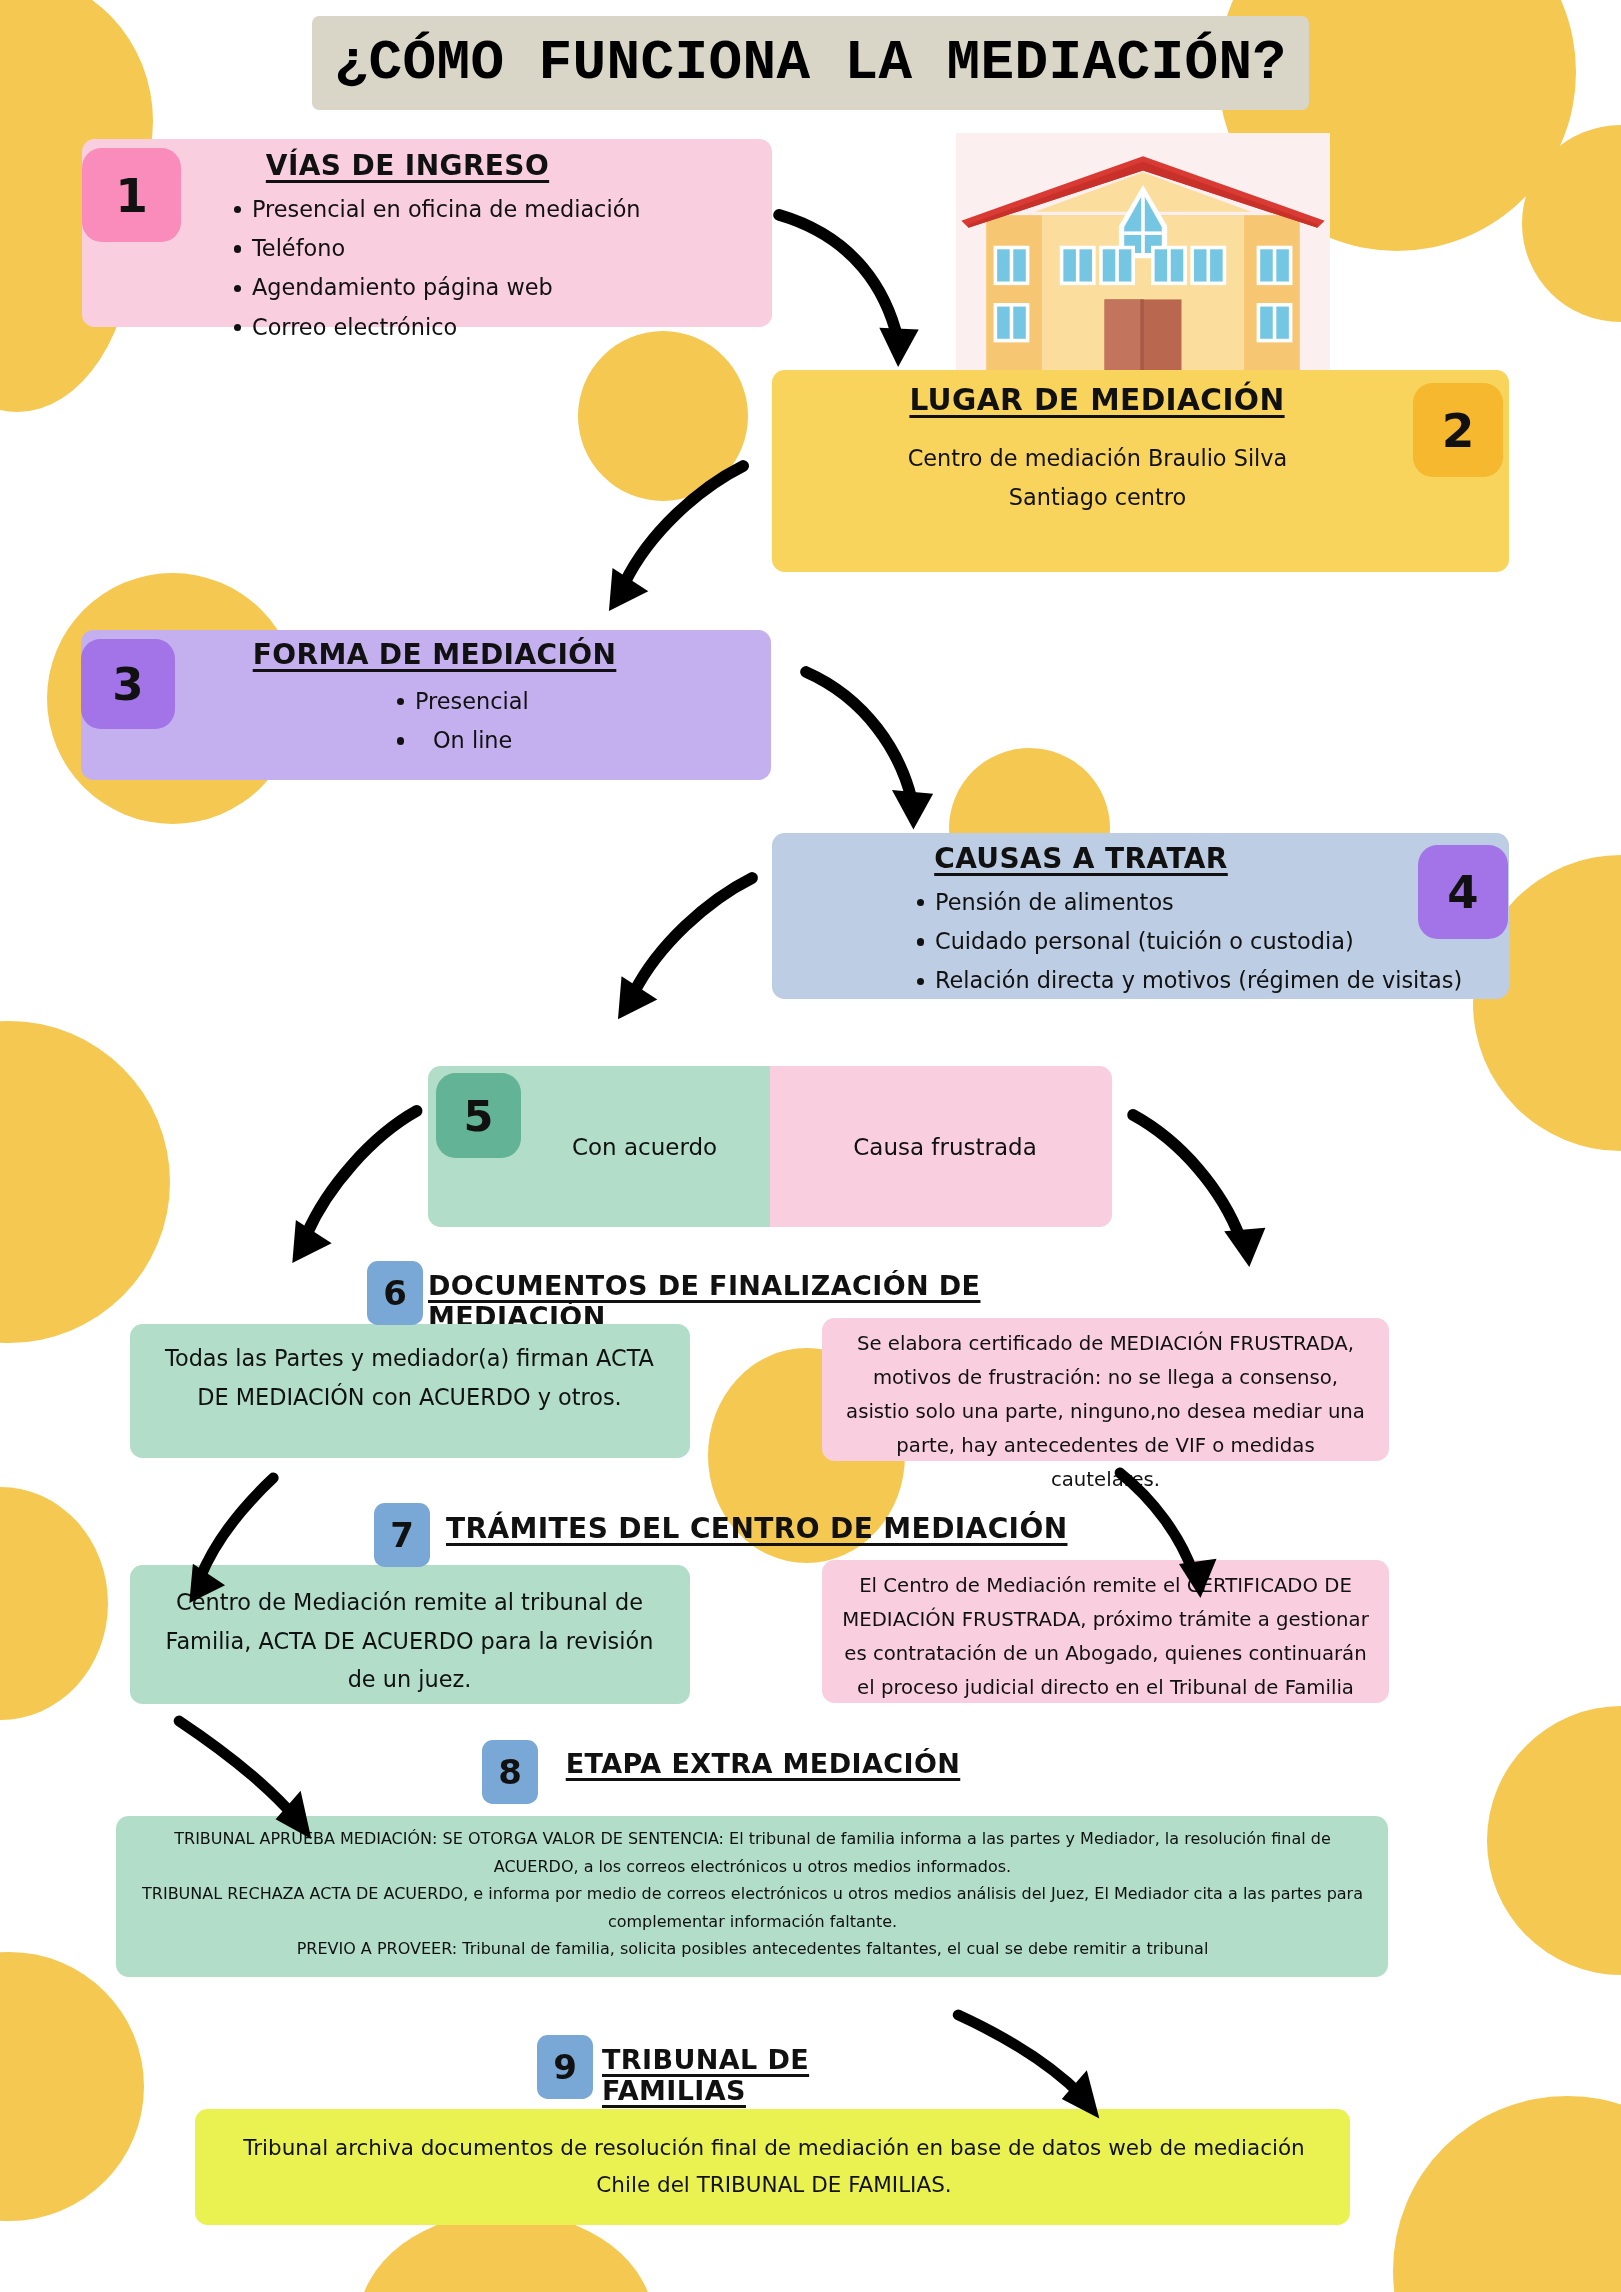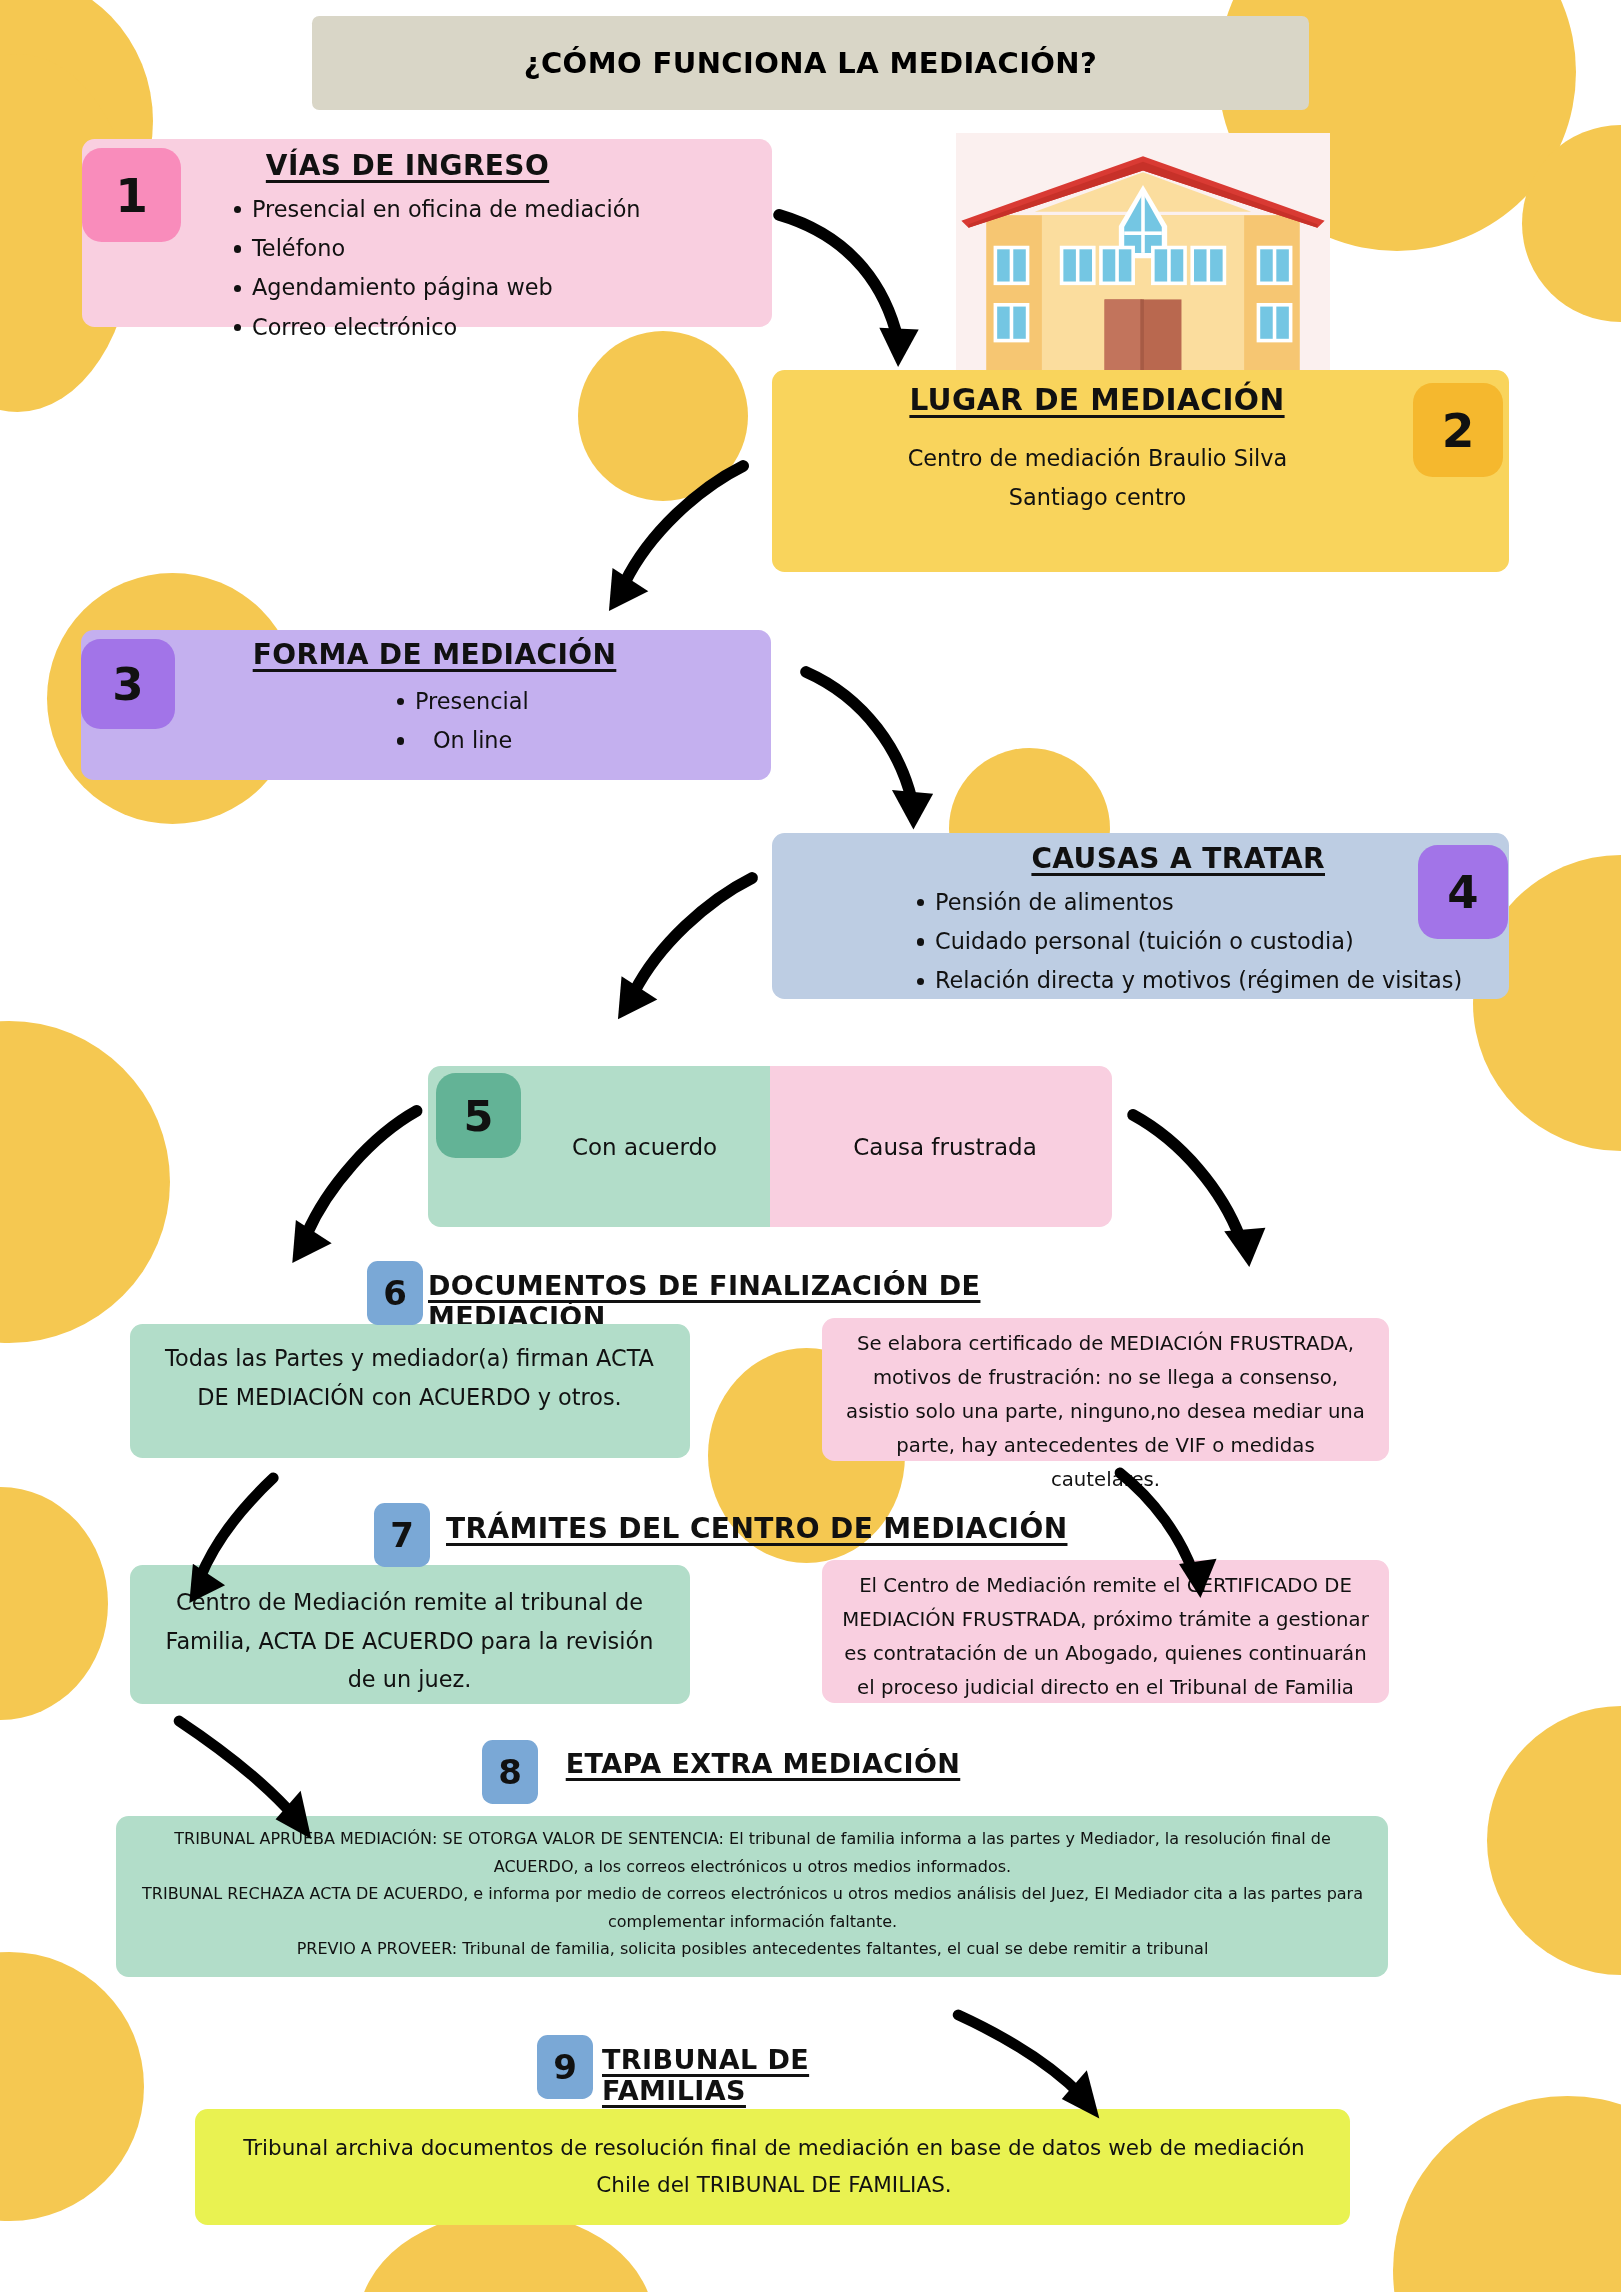--- a/index.html
+++ b/index.html
@@ -32,21 +32,21 @@
     content:"";position:absolute;left:-18px;top:.72em;
     width:7.2px;height:7.2px;border-radius:50%;background:#111;
   }
 
   
   #title-bar{
     position:absolute;left:312px;top:16px;width:997px;height:94px;
     background:#d9d6c7;border-radius:7.2px;z-index:3;
     display:flex;align-items:center;justify-content:center;
   }
-  #title-bar .t{font-size:29px;font-weight:700;color:#000;letter-spacing:0.4px;}
+  #title-bar .t{font-size:56px;font-weight:700;color:#000;letter-spacing:0.4px;font-family:Liberation Mono, monospace;}
 
   
   #house{position:absolute;left:956px;top:133px;width:374px;height:255px;z-index:1;}
 
   svg.arrow{position:absolute;z-index:5;overflow:visible;}
 </style>
 </head>
 <body>
 
 <div class="canvas">
@@ -161,21 +161,21 @@
 
   <svg class="arrow" style="left:797px;top:663px;" width="206" height="179" viewBox="0 0 230 200">
     <path d="M10 10 C 78 40, 115 100, 128 152" stroke="#000" stroke-width="13" fill="none" stroke-linecap="round"></path>
     <polygon points="130,186 106,142 152,146" fill="#000"></polygon>
   </svg>
 
   <div class="box" style="left:772px;top:833px;width:737px;height:166px;background:#bdcde3;"></div>
   <div class="badge" style="left:1418px;top:845px;width:90px;height:94px;background:#a274e8;font-size:45px;">
     <span>4</span>
   </div>
-  <div class="layer hd" style="left:837px;top:842px;width:488px;font-size:28px;text-align:right;">CAUSAS A TRATAR</div>
+  <div class="layer hd" style="left:837px;top:842px;width:488px;font-size:28px;">CAUSAS A TRATAR</div>
   <ul class="bul layer" style="left:905px;top:883px;width:627px;font-size:22.4px;">
     <li>Pensión de alimentos</li>
     <li>Cuidado personal (tuición o custodia)</li>
     <li>Relación directa y motivos (régimen de visitas)</li>
   </ul>
 
   <svg class="arrow" style="left:582px;top:869px;" width="224" height="161" viewBox="0 0 250 180">
     <path d="M190 10 C 140 35, 85 85, 58 138" stroke="#000" stroke-width="13" fill="none" stroke-linecap="round"></path>
     <polygon points="40,168 44,120 84,146" fill="#000"></polygon>
   </svg>

